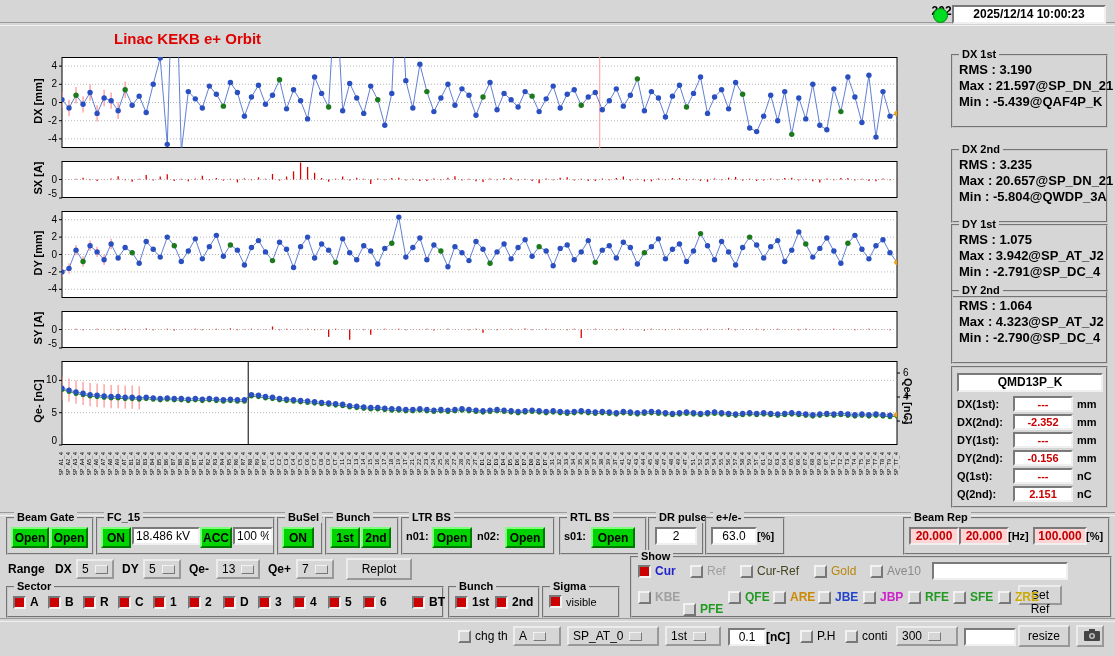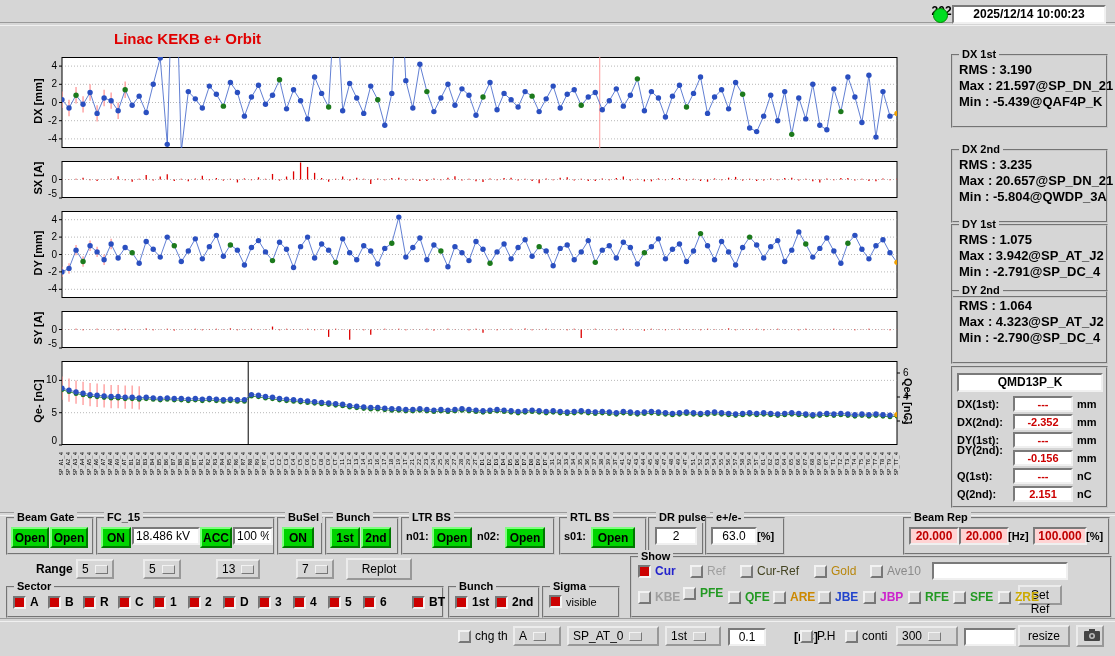--- a/index.html
+++ b/index.html
@@ -1,18 +1,18 @@
 <!DOCTYPE html>
 <html><head>
 <meta charset="utf-8">
 <style>
   html,body{margin:0;padding:0;background:#888;}
   #screen{position:relative;width:1115px;height:656px;background:#d6d6d6;overflow:hidden;
           font-family:"Liberation Sans",sans-serif;font-size:12px;color:#000;}
-  .abs{position:absolute;margin-left:28px;}
+  .abs{position:absolute;}
   .b{font-weight:bold;}
   .hsep{position:absolute;left:0;width:1115px;height:2px;border-top:1px solid #9a9a9a;border-bottom:1px solid #f0f0f0;}
   #topbar{position:absolute;left:0;top:0;width:1115px;height:22px;}
   #topbar .clock{position:absolute;right:72px;top:4px;font-weight:bold;}
   #topbar .ver{position:absolute;right:10px;top:4px;font-weight:bold;}
   .title{position:absolute;left:114px;top:30px;color:#e00000;font-weight:bold;font-size:15px;}
   .led{position:absolute;left:933px;top:8px;width:13px;height:13px;border-radius:50%;
        background:#00dd22;border:1px solid #008800;}
   .gbox{position:absolute;border:2px groove #c8c8c8;}
   .gtitle{position:absolute;top:-8px;left:6px;background:#d6d6d6;padding:0 3px;font-size:11px;font-weight:bold;white-space:nowrap;}
@@ -1077,21 +1077,21 @@
     <div id="monitor-rows">
         <span class="mlabel" style="left: 4px; top: 30px;">DX(1st):</span>
         <span class="entry redv" style="left: 60px; top: 28px; width: 52px; height: 12px; font-size: 11px; position: absolute;">---</span>
         <span class="mlabel" style="left: 124px; top: 30px;">mm</span>
         <span class="mlabel" style="left: 4px; top: 48px;">DX(2nd):</span>
         <span class="entry redv" style="left: 60px; top: 46px; width: 52px; height: 12px; font-size: 11px; position: absolute;">-2.352</span>
         <span class="mlabel" style="left: 124px; top: 48px;">mm</span>
         <span class="mlabel" style="left: 4px; top: 66px;">DY(1st):</span>
         <span class="entry redv" style="left: 60px; top: 64px; width: 52px; height: 12px; font-size: 11px; position: absolute;">---</span>
         <span class="mlabel" style="left: 124px; top: 66px;">mm</span>
-        <span class="mlabel" style="left: 4px; top: 76px;">DY(2nd):</span>
+        <span class="mlabel" style="left: 4px; top: 84px;">DY(2nd):</span>
         <span class="entry redv" style="left: 60px; top: 82px; width: 52px; height: 12px; font-size: 11px; position: absolute;">-0.156</span>
         <span class="mlabel" style="left: 124px; top: 84px;">mm</span>
         <span class="mlabel" style="left: 4px; top: 102px;">Q(1st):</span>
         <span class="entry redv" style="left: 60px; top: 100px; width: 52px; height: 12px; font-size: 11px; position: absolute;">---</span>
         <span class="mlabel" style="left: 124px; top: 102px;">nC</span>
         <span class="mlabel" style="left: 4px; top: 120px;">Q(2nd):</span>
         <span class="entry redv" style="left: 60px; top: 118px; width: 52px; height: 12px; font-size: 11px; position: absolute;">2.151</span>
         <span class="mlabel" style="left: 124px; top: 120px;">nC</span>
       </div>
   </div>
@@ -1278,21 +1278,21 @@
           <span style="color: rgb(138, 138, 138);">Ave10</span>
         </span>
       </div>
     <input class="entry" style="left: 300px; top: 4px; width: 128px; height: 14px;" value="">
     <button class="btn" style="left:386px;top:27px;width:44px;height:20px">Set Ref</button>
     <div id="show-row2">
         <span class="cbitem" style="left: 6px; top: 32px;">
           <span class="cbx"></span>
           <span style="color: rgb(159, 159, 159); font-weight: bold;">KBE</span>
         </span>
-        <span class="cbitem" style="left: 51px; top: 28px;">
+        <span class="cbitem" style="left: 51px; top: 44px;">
           <span class="cbx"></span>
           <span style="color: rgb(34, 153, 34); font-weight: bold;">PFE</span>
         </span>
         <span class="cbitem" style="left: 96px; top: 32px;">
           <span class="cbx"></span>
           <span style="color: rgb(34, 153, 34); font-weight: bold;">QFE</span>
         </span>
         <span class="cbitem" style="left: 141px; top: 32px;">
           <span class="cbx"></span>
           <span style="color: rgb(204, 136, 0); font-weight: bold;">ARE</span>

